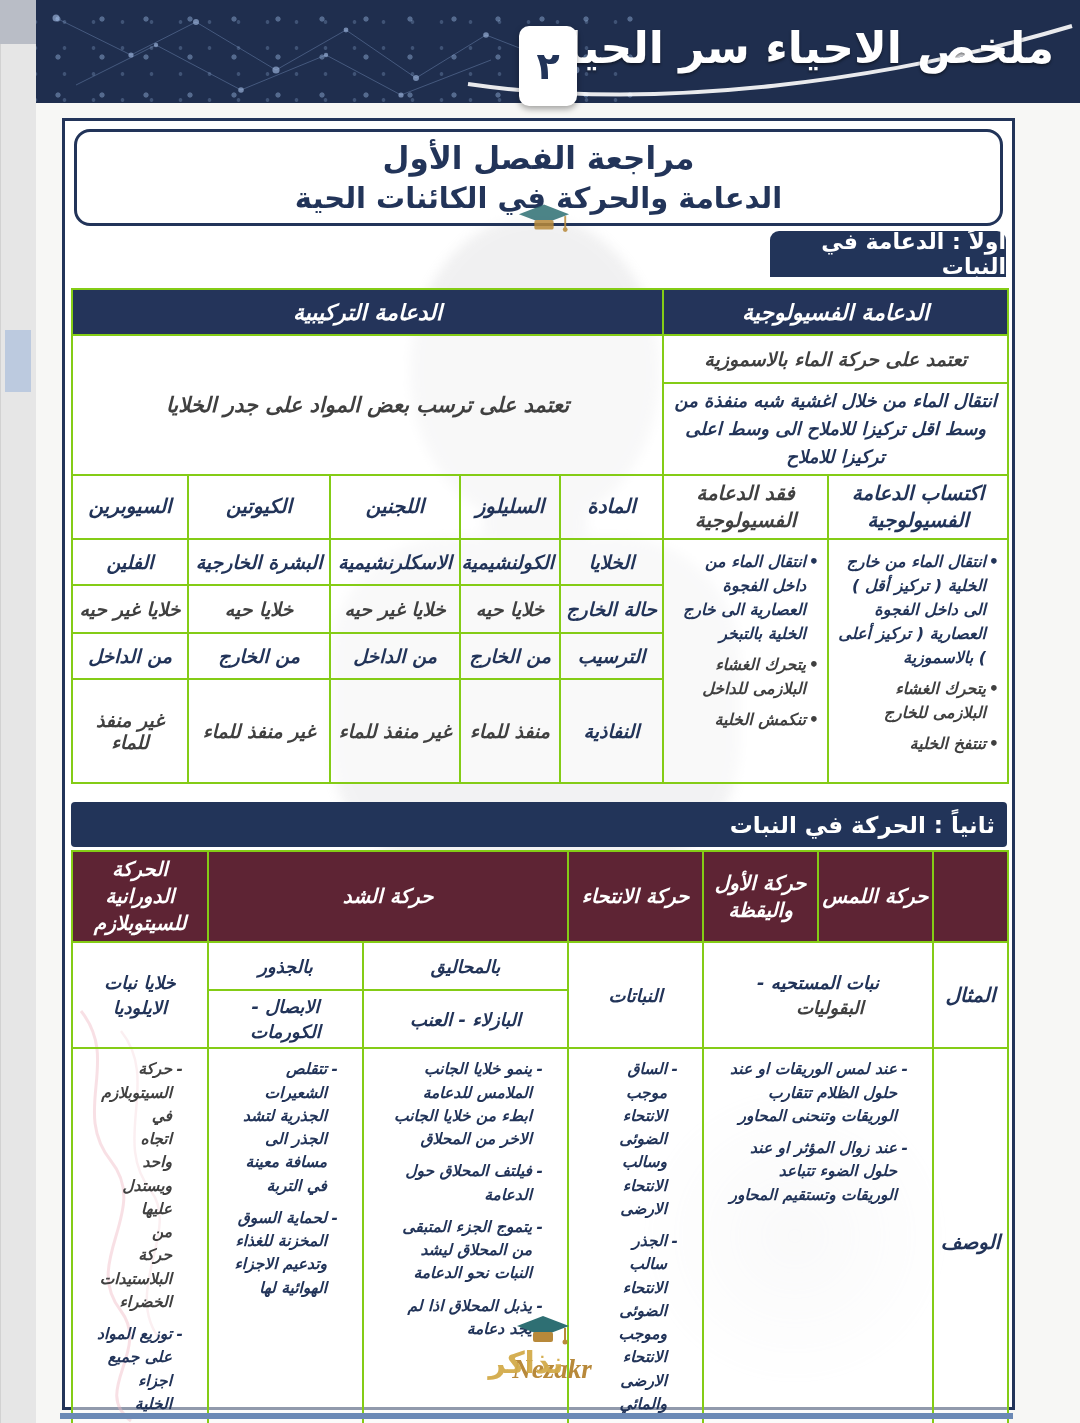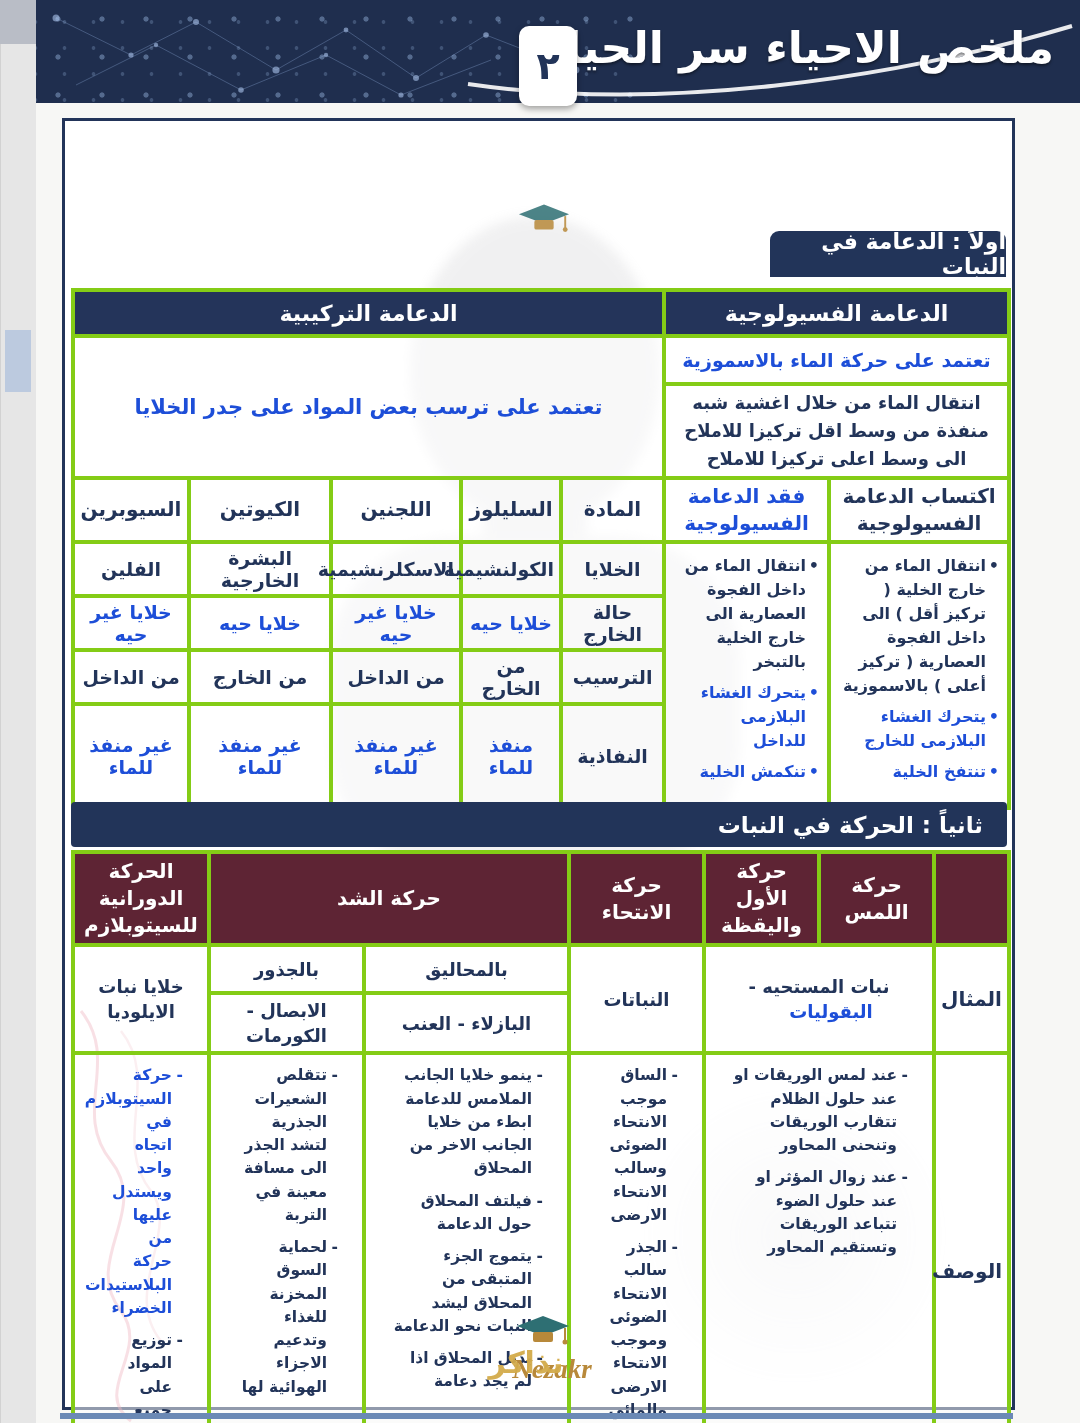--- a/index.html
+++ b/index.html
@@ -39,30 +39,30 @@
   
   .title-box{position:absolute;left:9px;top:8px;width:929px;height:97px;border:3px solid #223459;border-radius:16px;
     display:flex;flex-direction:column;align-items:center;justify-content:center;gap:5px;
     background:rgba(255,255,255,.6);z-index:2;text-align:center;}
   .title-box h1{font-size:31px;color:#223459;}
   .title-box h2{font-size:29px;color:#223459;}
   .cap-top{position:absolute;left:452px;top:80px;opacity:.85;z-index:3;}
   
   .badge{position:absolute;background:#223459;color:#fff;font-weight:bold;display:flex;align-items:center;z-index:2;}
   .badge1{right:6px;top:110px;width:236px;height:46px;border-radius:9px 9px 0 0;justify-content:center;font-size:22px;}
-  .badge2{left:6px;top:681px;width:936px;height:45px;border-radius:4px;justify-content:flex-start;padding-right:24px;font-size:23px;}
+  .badge2{left:6px;top:681px;width:936px;height:45px;border-radius:4px;justify-content:flex-start;padding-right:12px;font-size:23px;}
   
   table{position:absolute;border-collapse:collapse;table-layout:fixed;z-index:2;}
   .t1{left:6px;top:167px;width:936px;}
   .t2{left:6px;top:729px;width:936px;}
-  td,th{border:4px solid #84cc16;font-weight:bold;text-align:center;vertical-align:middle;
-    padding:3px 5px;background:rgba(255,255,255,.5);color:#223459;}
+  td,th{border:2px solid #84cc16;font-weight:bold;text-align:center;vertical-align:middle;
+    padding:3px 5px;background:rgba(255,255,255,.5);color:#223459;font-style:italic;}
   .hd{background:#24345a;color:#fff;font-size:22px;}
   .hd2{background:#5e2434;color:#fff;font-size:20px;padding:4px 2px;line-height:1.35;}
-  .red{color:#1d4ed8;margin-left:24px;}
+  .red{color:#404040;margin-left:24px;}
   .navy{color:#223459;}
   .fs18{font-size:18px;line-height:1.55;}
   .fs19{font-size:19px;}
   .fs20{font-size:20px;line-height:1.35;}
   .fs21{font-size:21px;}
   .bullets{vertical-align:top;text-align:right;padding:10px 8px;}
   .blt{position:relative;padding-right:13px;margin-bottom:7px;text-align:right;font-size:16px;line-height:1.5;}
   .blt::before{content:"\2022";position:absolute;right:0;top:0;}
   .desc{vertical-align:top;text-align:right;padding:9px 24px;}
   .blt2{position:relative;padding-right:11px;margin-bottom:9px;text-align:right;font-size:15.5px;line-height:1.5;}
@@ -122,20 +122,24 @@
     <ellipse cx="260" cy="180" rx="125" ry="155" fill="#a8a8ad"></ellipse>
     <rect x="208" y="300" width="104" height="80" fill="#a8a8ad"></rect>
     <rect x="55" y="345" width="410" height="335" rx="125" fill="#b4b4ba"></rect>
   </svg>
   <div class="bg-man2"></div>
   <svg class="scribble" width="150" height="430" viewBox="0 0 150 430">
     <path d="M20,10 C60,60 10,110 50,160 C90,210 20,260 60,310 C90,350 30,390 70,420" stroke="#e0758a" stroke-width="3" fill="none" opacity="0.45"></path>
     <path d="M60,30 C100,80 50,140 90,190 C120,230 60,290 100,340" stroke="#e8a0b0" stroke-width="2.5" fill="none" opacity="0.35"></path>
   </svg>
 
+  <section class="title-box">
+    <h1>مراجعة الفصل الأول</h1>
+    <h2>الدعامة والحركة في الكائنات الحية</h2>
+  </section>
   <svg class="cap-top" width="54" height="36" viewBox="0 0 56 36">
     <polygon points="28,3 54,13 28,23 2,13" fill="#2e6f73"></polygon>
     <rect x="18" y="19" width="20" height="10" rx="2" fill="#b8893a"></rect>
     <line x1="50" y1="15" x2="50" y2="28" stroke="#b8893a" stroke-width="2"></line>
     <circle cx="50" cy="29" r="2.5" fill="#b8893a"></circle>
   </svg>
 
   <div class="badge badge1">أولاً : الدعامة في النبات</div>
 
   <table class="t1">

